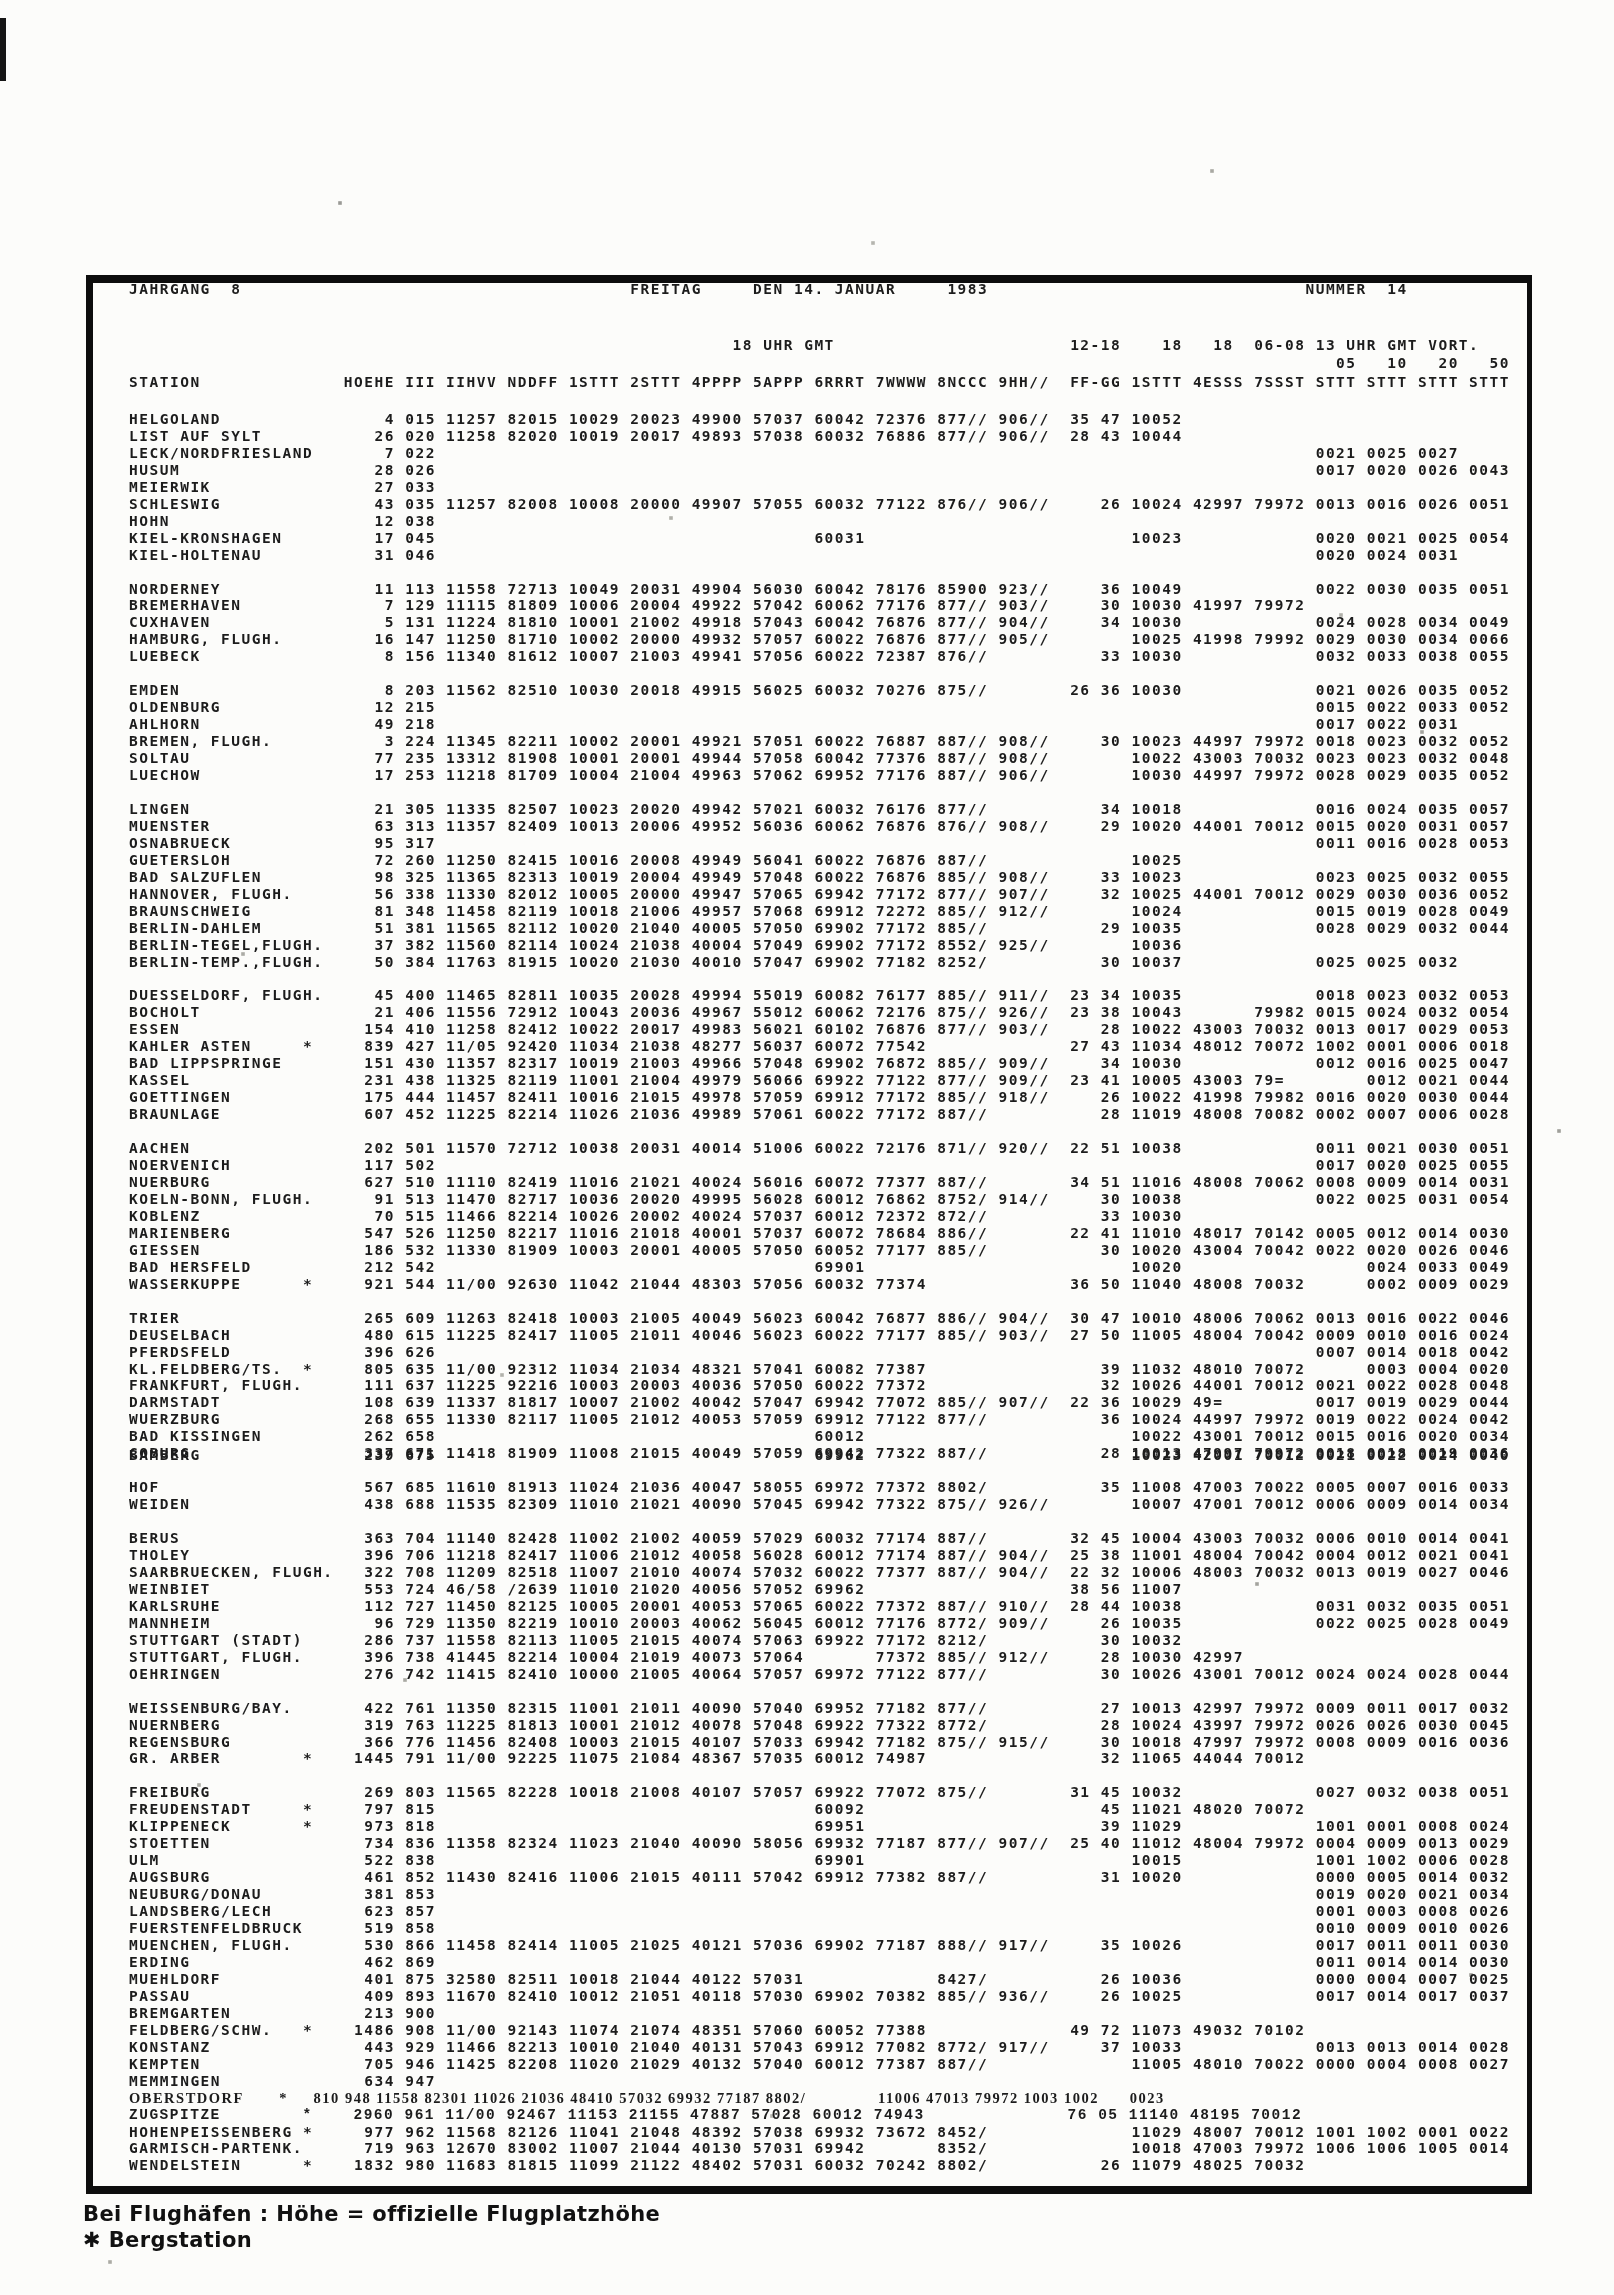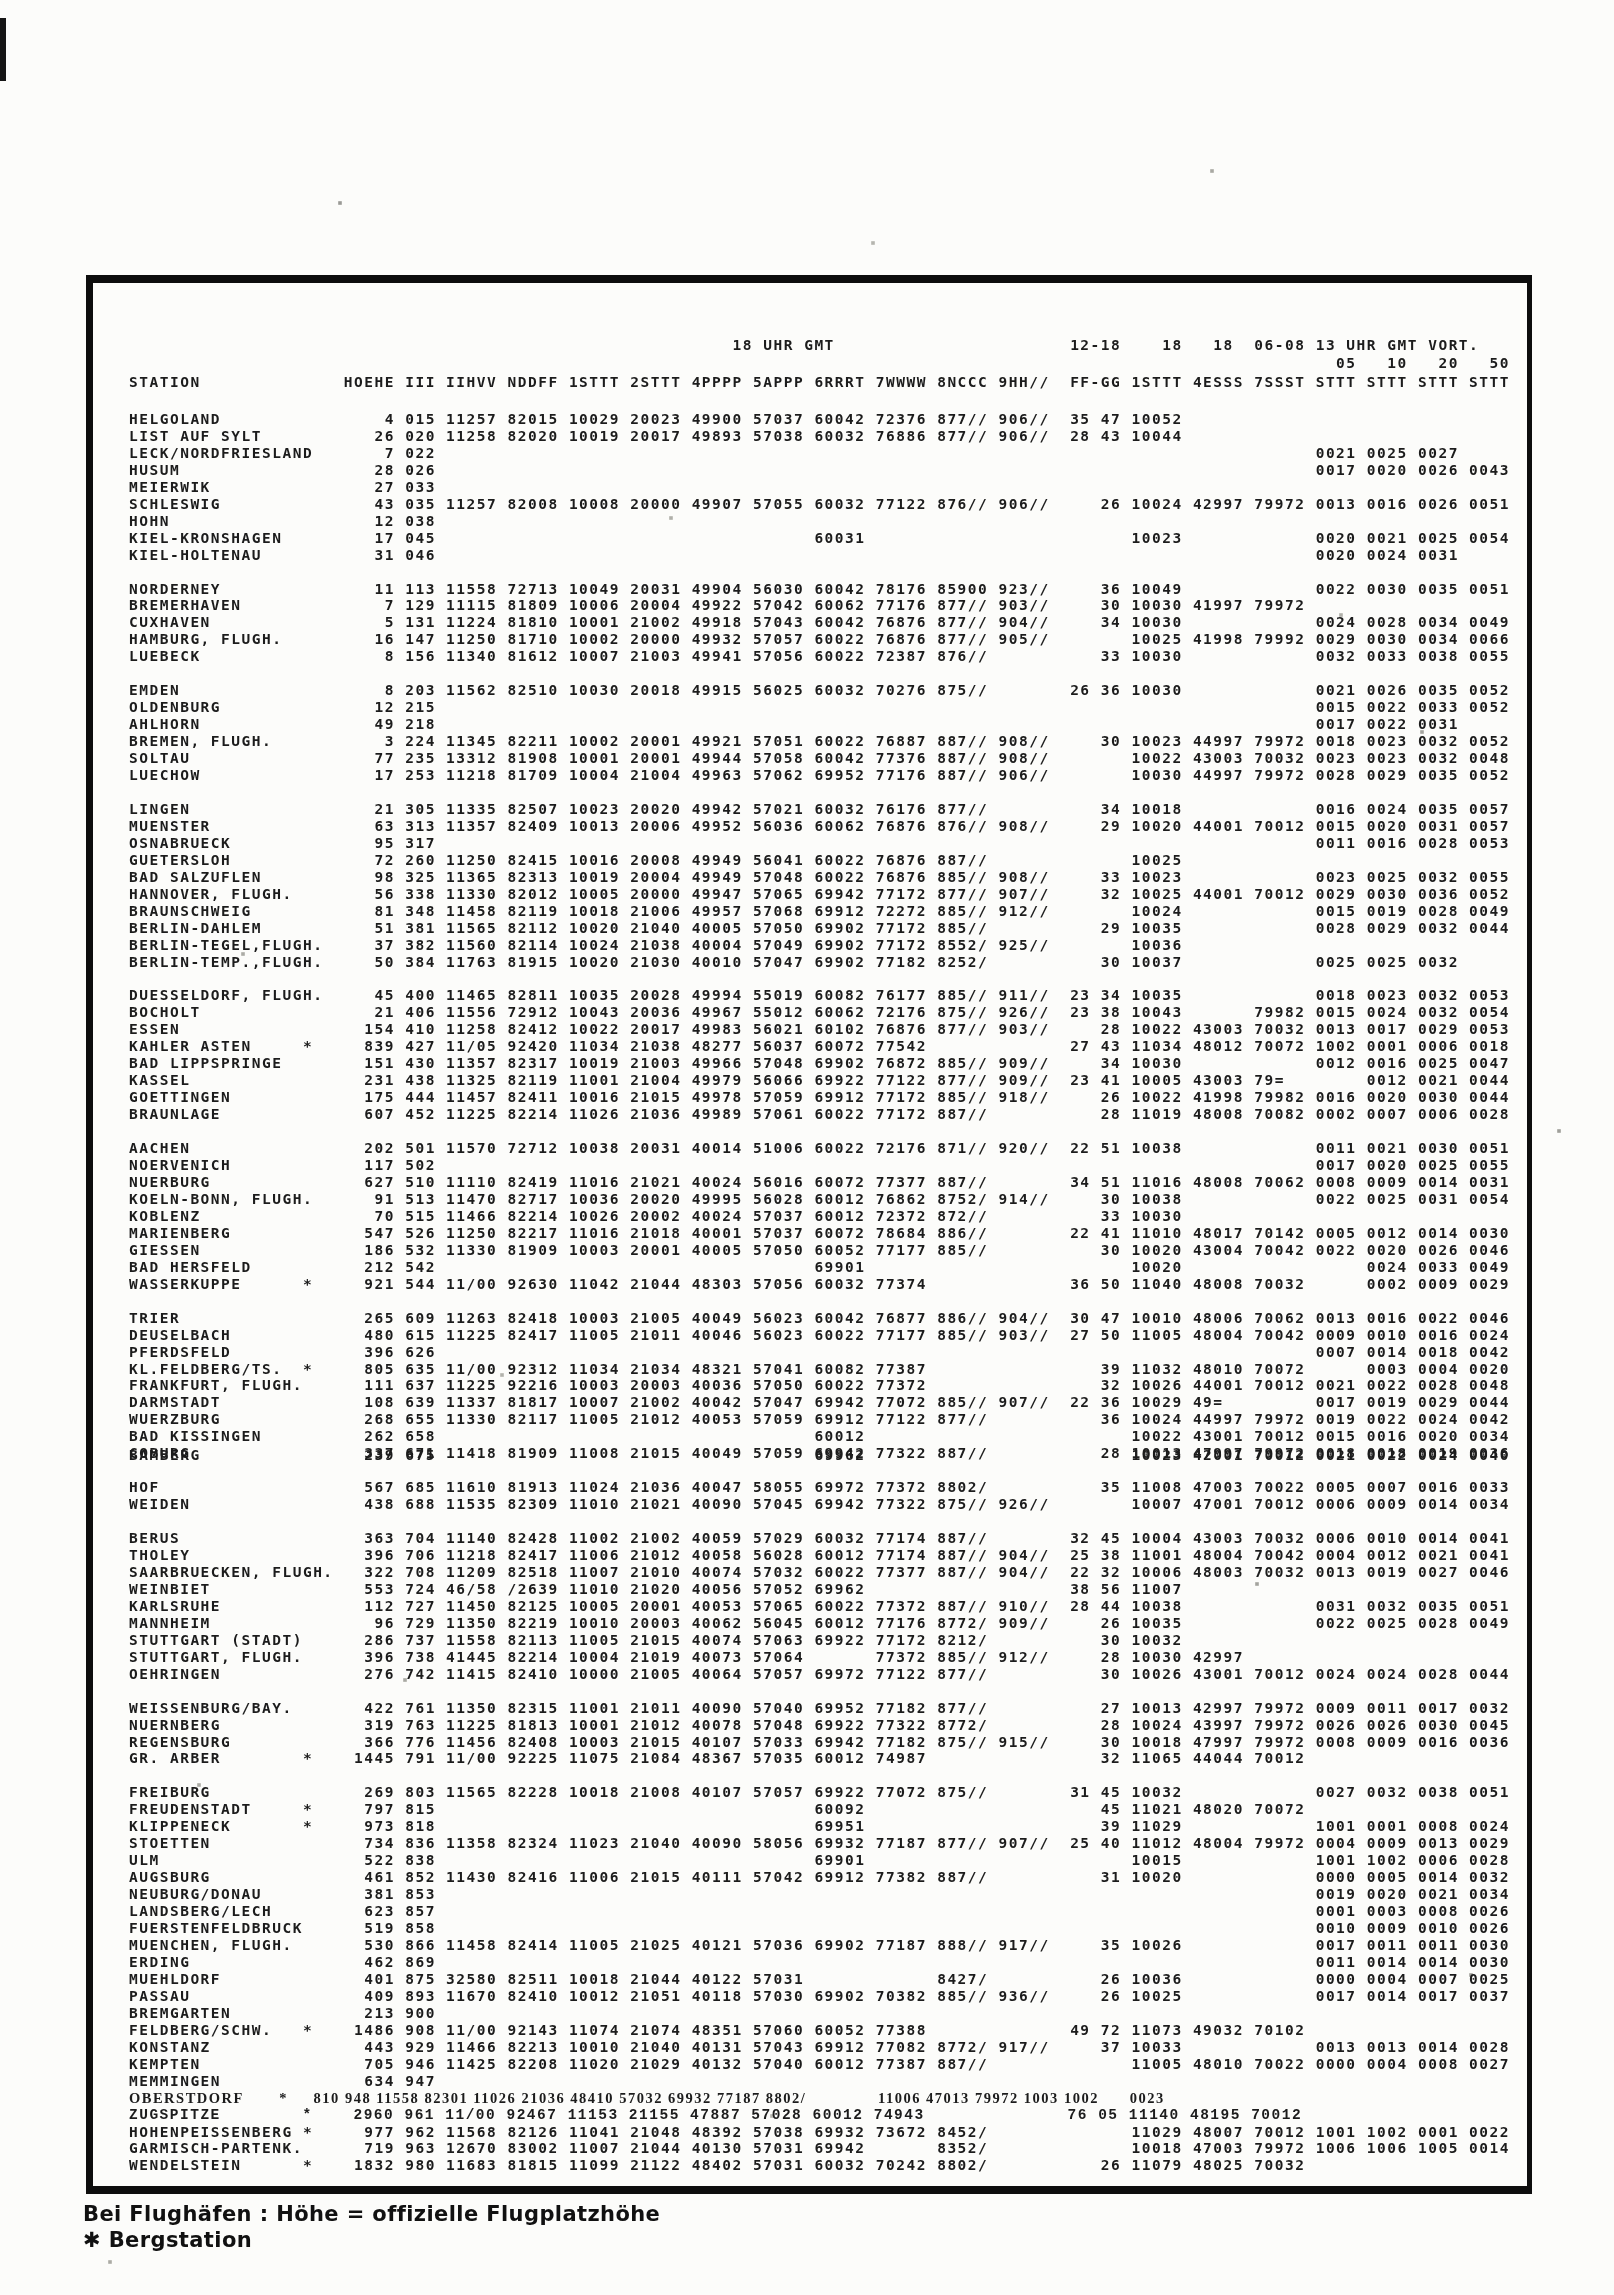--- a/index.html
+++ b/index.html
@@ -27,20 +27,21 @@
   <div class="frame-edge" style="left:86px;top:275px;width:1446px;height:8px;"></div>
   <div class="frame-edge" style="left:86px;top:275px;width:6.5px;height:1919px;"></div>
   <div class="frame-edge" style="left:1527px;top:275px;width:4.8px;height:1919px;"></div>
   <div class="frame-edge" style="left:86px;top:2186px;width:1446px;height:8px;"></div>
 
   <div class="corner-artifact"></div>
   <div class="noise"></div>
 
   <div class="sheet">
 
+    <div class="ln" id="line-title" style="top:281px;">JAHRGANG  8                                      FREITAG     DEN 14. JANUAR     1983                               NUMMER  14</div>
     <div class="ln" id="line-uhr" style="top:337px;">                                                           18 UHR GMT                       12-18    18   18  06-08 13 UHR GMT VORT.</div>
     <div class="ln" id="line-depth" style="top:355px;">                                                                                                                      05   10   20   50</div>
     <div class="ln" id="line-head" style="top:374px;">STATION              HOEHE III IIHVV NDDFF 1STTT 2STTT 4PPPP 5APPP 6RRRT 7WWWW 8NCCC 9HH//  FF-GG 1STTT 4ESSS 7SSST STTT STTT STTT STTT</div>
 
     <div id="rows">
         <div class="ln" style="top: 411px;">HELGOLAND                4 015 11257 82015 10029 20023 49900 57037 60042 72376 877// 906//  35 47 10052</div>
         <div class="ln" style="top: 428px;">LIST AUF SYLT           26 020 11258 82020 10019 20017 49893 57038 60032 76886 877// 906//  28 43 10044</div>
         <div class="ln" style="top: 445px;">LECK/NORDFRIESLAND       7 022                                                                                      0021 0025 0027</div>
         <div class="ln" style="top: 462px;">HUSUM                   28 026                                                                                      0017 0020 0026 0043</div>
         <div class="ln" style="top: 479px;">MEIERWIK                27 033</div>

